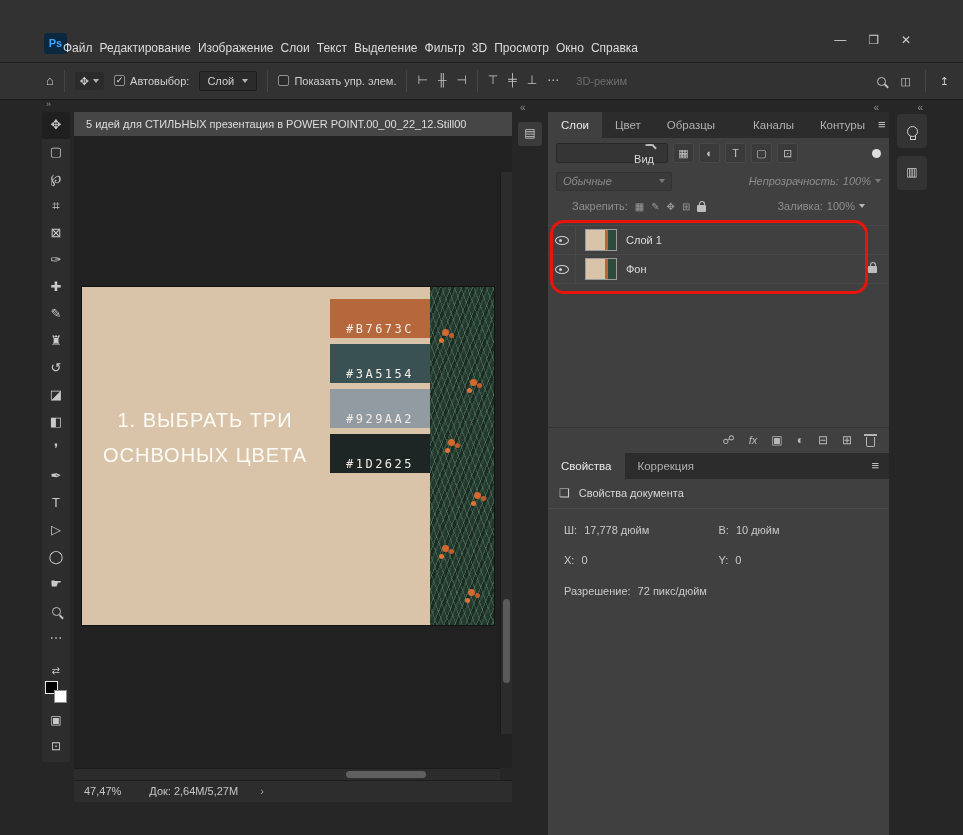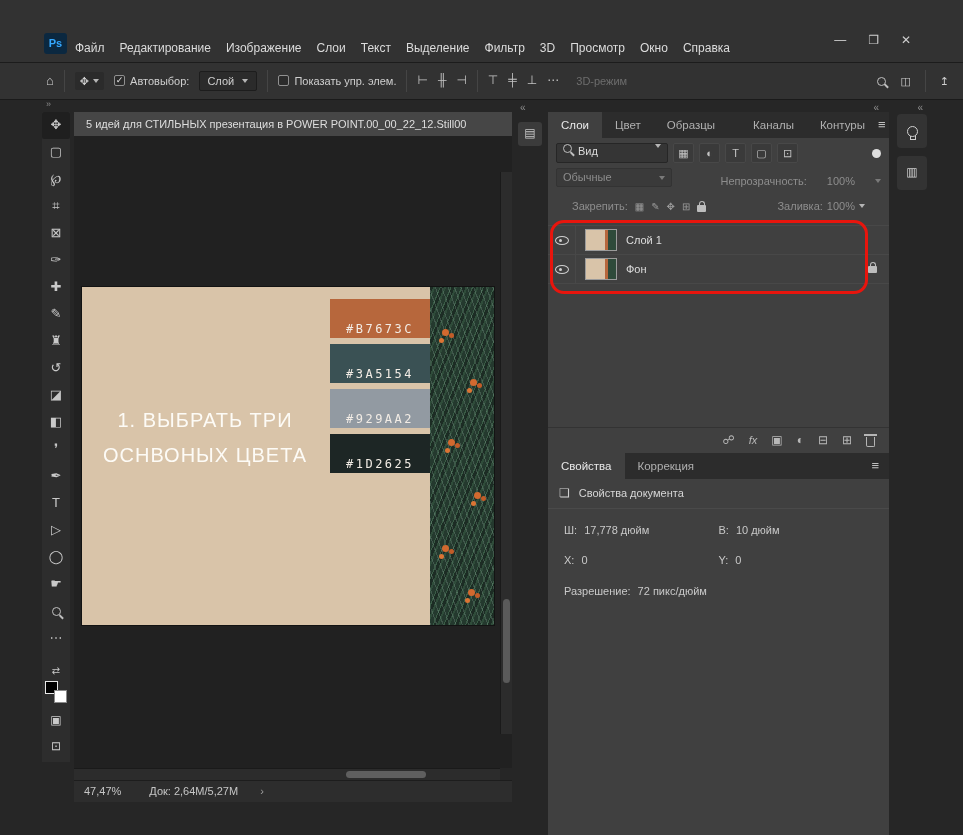--- a/index.html
+++ b/index.html
@@ -6,21 +6,21 @@
   body { background:#111; font-family:"Liberation Sans", sans-serif; }
   .app{ position:relative; width:963px; height:835px; background:#262626; overflow:hidden;
         color:#d6d6d6; font-size:11px; line-height:1.3; }
 
   
   .menubar{ position:absolute; left:0; top:0; width:100%; height:63px; background:#323232;
             border-bottom:1px solid #1c1c1c; }
   .ps-logo{ position:absolute; left:44px; top:33px; width:23px; height:21px; background:#0b2840;
             border-radius:3px; color:#34a8ff; font-size:11px; font-weight:bold;
             display:flex; align-items:center; justify-content:center; }
-  .menus{ position:absolute; left:75px; top:38px; height:22px; display:flex; gap:15px; align-items:center;
+  .menus{ position:absolute; left:63px; top:38px; height:22px; display:flex; gap:7px; align-items:center;
           font-size:12px; color:#dcdcdc; }
   .menu-item{ cursor:default; }
   .win-controls{ position:absolute; right:52px; top:33px; display:flex; gap:22px; align-items:center;
                  color:#cfcfcf; font-size:12px; }
 
   
   .optionsbar{ position:absolute; top:63px; left:0; width:100%; height:37px; background:#323232;
                border-bottom:1px solid #1a1a1a; display:flex; align-items:center; gap:10px;
                padding:0 14px 0 46px; font-size:11px; color:#cfcfcf; }
   .sep{ width:1px; height:22px; background:#454545; flex:0 0 auto; }
@@ -127,32 +127,32 @@
   .ptab{ padding:0 13px; display:flex; align-items:center; color:#b0b0b0; font-size:11.5px; }
   .ptab.active{ background:#404040; color:#e8e8e8; }
   .ptab.group2{ margin-left:12px; }
   .pmenu{ margin-left:auto; padding-right:10px; display:flex; align-items:center; color:#c0c0c0;
           font-size:13px; }
 
   .layers-panel{ position:absolute; left:0; top:12px; right:0; height:341px; }
   .lbody{ position:absolute; top:26px; left:0; right:0; bottom:0; background:#404040; }
   .filter-row{ height:30px; display:flex; align-items:center; gap:5px; padding:0 8px; }
   .kind-select{ width:112px; height:20px; background:#353535; border:1px solid #262626;
-                border-radius:2px; display:flex; align-items:flex-start; gap:6px; padding:0 6px;
-                color:#dadada; }
+                border-radius:2px; display:flex; align-items:flex-end; gap:6px; padding:0 13px;
+                color:#dadada;flex-direction:column; }
   .kind-select .tri{ margin-left:auto; }
   .ficon{ width:21px; height:20px; display:flex; align-items:center; justify-content:center;
           color:#c3c3c3; font-size:11px; background:#3a3a3a; border:1px solid #484848;
           border-radius:2px; }
   .fdot{ margin-left:auto; width:9px; height:9px; border-radius:50%; background:#dedede; }
-  .blend-row{ height:26px; display:flex; gap:8px; padding:0 8px; color:#8d8d8d; }
+  .blend-row{ height:26px; display:flex; align-items:center; gap:8px; padding:0 8px; color:#8d8d8d;font-style:italic; }
   .blend-select{ width:116px; height:19px; background:#3a3a3a; border:1px solid #333;
                  border-radius:2px; display:flex; align-items:center; gap:6px; padding:0 6px; }
   .blend-select .tri, .dim .tri{ border-top-color:#7a7a7a; }
-  .dim{ display:flex; align-items:center; gap:20px; }
+  .dim{ display:flex; align-items:center; gap:4px; }
   .lock-row{ height:24px; display:flex; align-items:center; gap:7px; padding:0 24px; color:#8d8d8d; }
   .lock-row .licon{ font-size:10px; color:#9a9a9a; }
   .lock-row .right{ margin-left:auto; display:flex; align-items:center; gap:4px; }
   .layers-list{ margin-top:7px; border-bottom:1px solid #484848; }
   .layer-row{ height:29px; display:flex; align-items:center; border-top:1px solid #484848; }
   .eye-cell{ width:28px; height:100%; display:flex; align-items:center; justify-content:center;
              border-right:1px solid #484848; }
   .lthumb{ width:32px; height:22px; margin:0 9px; border:1px solid #9b9b9b;
            background:linear-gradient(90deg,#d9c4a9 0 62%, #b7673c 62% 72%, #2e4a3a 72% 100%); }
   .layer-name{ color:#dedede; }

